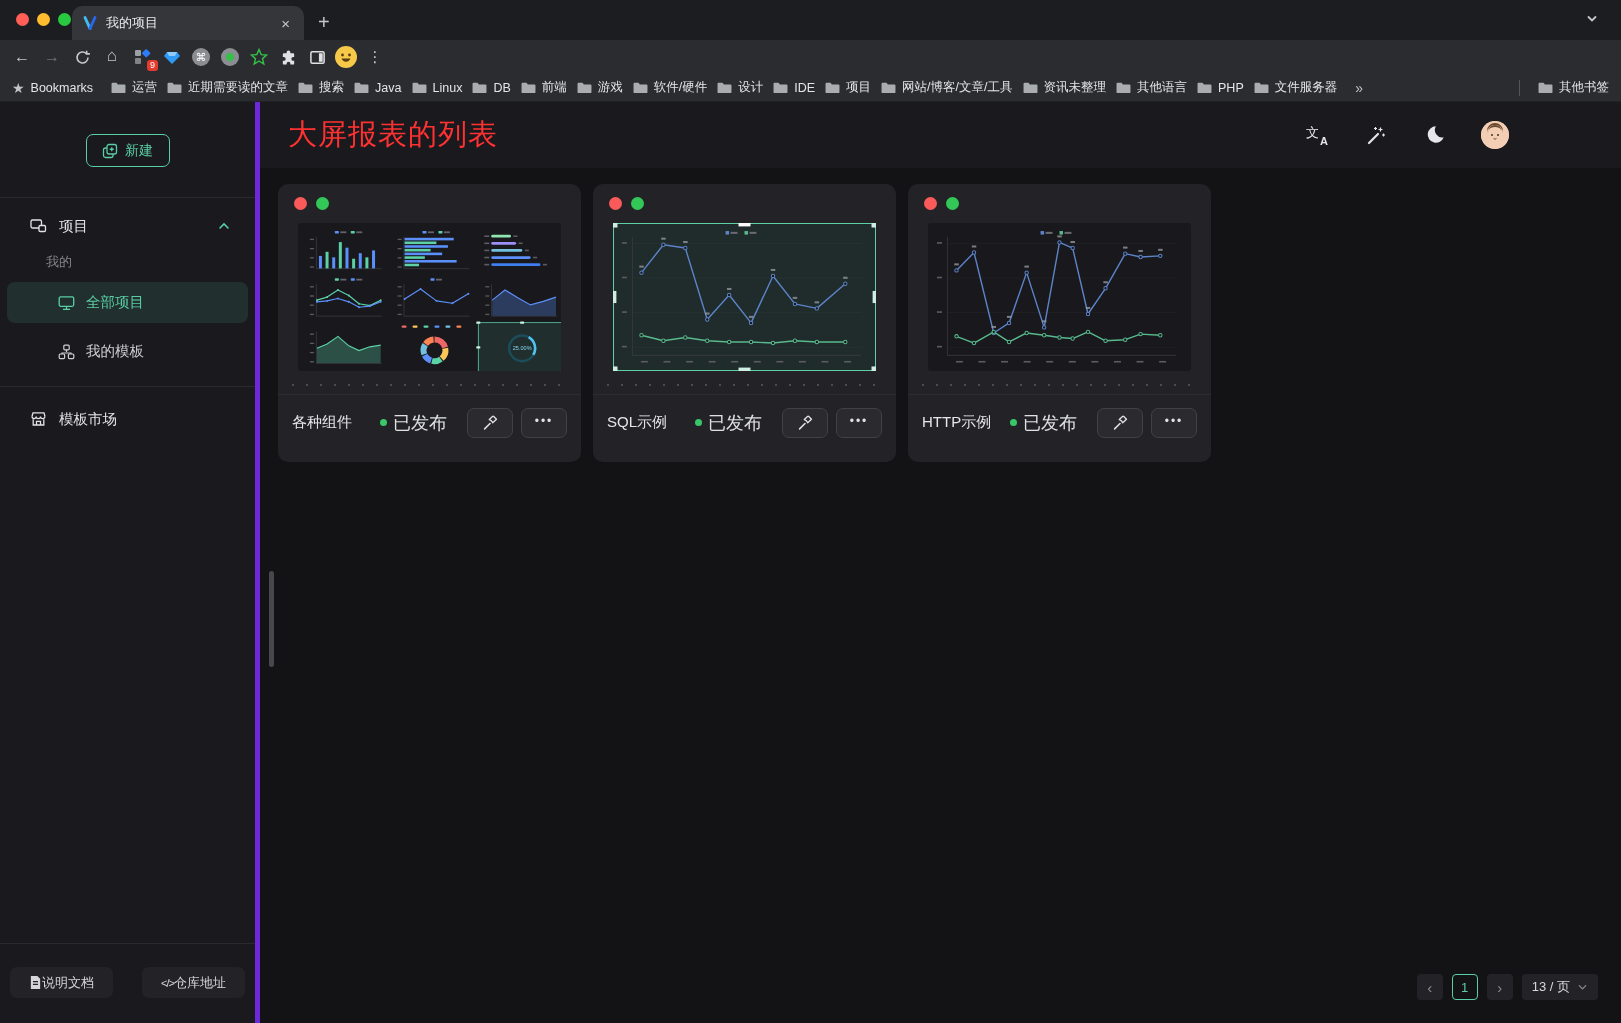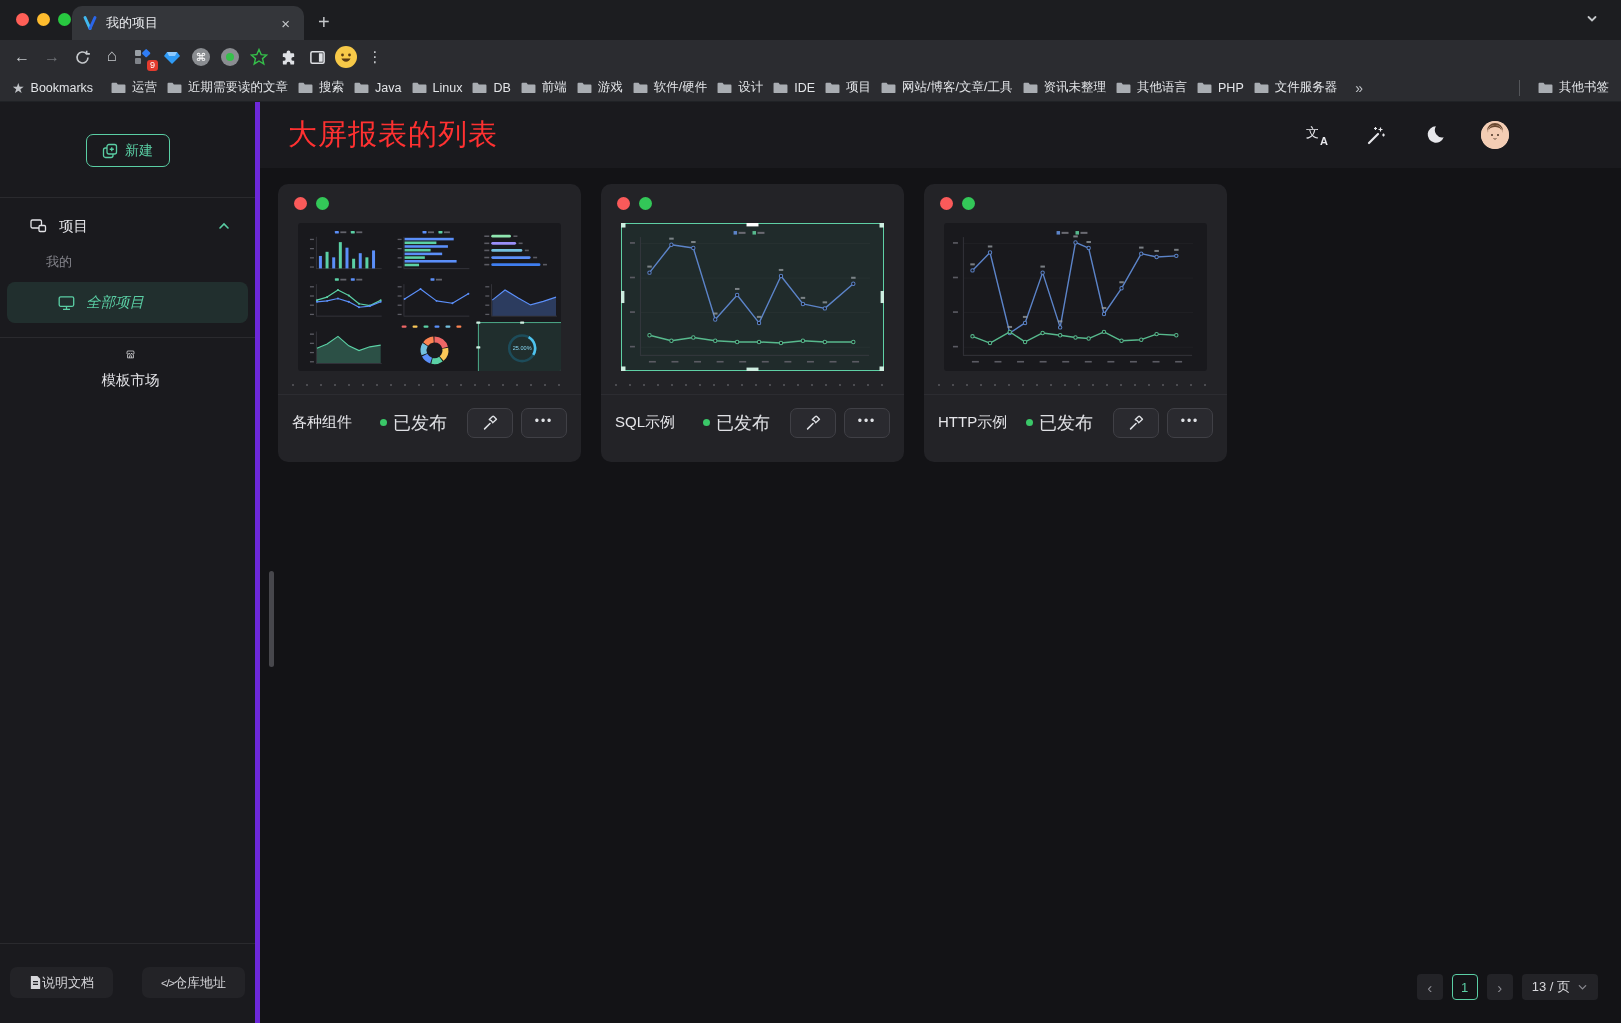--- a/index.html
+++ b/index.html
@@ -51,41 +51,41 @@
   .app{flex:1;display:flex;min-height:0;}
   .sidebar{width:260px;background:#1a1a1e;border-right:5px solid #6d28d9;position:relative;flex:0 0 auto;}
   .sbnew{display:flex;align-items:center;justify-content:center;gap:7px;width:84px;height:33px;
     margin:32px auto 0;border:1px solid #5ACEA4;border-radius:7px;color:#5ACEA4;font-size:14px;background:transparent;}
   .sbdiv{height:1px;background:#2a2a2e;margin-top:30px;}
   .sbgroup{display:flex;align-items:center;gap:12px;margin:10px 24px 0 30px;height:36px;color:#e3e3e7;font-size:14.5px;}
   .sbgroup .gsp{flex:1;}
   .sbsub{margin:6px 0 0 46px;height:24px;line-height:24px;color:#84848b;font-size:13px;}
   .sbitem{display:flex;align-items:center;gap:11px;height:41px;margin:8px 7px 0;border-radius:8px;
     padding-left:51px;color:#cfcfd5;font-size:14.5px;}
-  .sbitem.active{background:rgba(90,206,164,0.12);color:#5ACEA4;font-style:italic;}
-  .sbmarket{display:flex;align-items:center;gap:12px;height:40px;margin:12px 24px 0 30px;color:#e3e3e7;font-size:14.5px;flex-direction:column;}
+  .sbitem.active{background:rgba(90,206,164,0.12);color:#5ACEA4;}
+  .sbmarket{display:flex;align-items:center;gap:12px;height:40px;margin:12px 24px 0 30px;color:#e3e3e7;font-size:14.5px;}
   .sbdiv2{height:1px;background:#2a2a2e;margin-top:14px;}
   .sidefoot{position:absolute;left:0;right:0;bottom:0;border-top:1px solid #2a2a2e;
     padding:23px 10px 25px;display:flex;justify-content:space-between;}
   .sfbtn{display:flex;align-items:center;justify-content:center;width:103px;height:31px;
     background:#232327;border-radius:7px;color:#d6d6da;font-size:13px;border:none;}
 
   .main{flex:1;display:flex;flex-direction:column;position:relative;min-width:0;}
   .apphead{height:66px;background:#1a1a1e;display:flex;align-items:center;padding:0 112px 0 28px;flex:0 0 auto;}
   .htitle{color:#FF3131;font-size:29px;letter-spacing:1px;flex:1;}
   .hicons{display:flex;align-items:center;gap:33px;}
   .hicon{width:26px;height:26px;display:flex;align-items:center;justify-content:center;color:#e7e7eb;}
   .trans{position:relative;width:22px;height:22px;color:#e7e7eb;}
   .trans .zh{position:absolute;left:0;top:0;font-size:13px;}
   .trans .en{position:absolute;right:0;bottom:-1px;font-size:11px;font-weight:bold;}
   .avatar{width:28px;height:28px;border-radius:50%;background:#f6d7c3;overflow:hidden;}
 
   .content{flex:1;position:relative;background:#131316;}
   .vthumb{position:absolute;left:9px;top:403px;width:5px;height:96px;background:#47474c;border-radius:3px;}
-  .cards{display:flex;gap:20px;padding:16px 0 0 18px;}
+  .cards{display:flex;gap:12px;padding:16px 0 0 18px;}
   .card{width:303px;height:278px;background:#232327;border-radius:10px;padding-top:13px;flex:0 0 auto;}
   .cdots{display:flex;gap:9px;padding-left:16px;height:14px;}
   .cd{width:13px;height:13px;border-radius:50%;}
   .cd.red{background:#FA5A5A}.cd.grn{background:#33C758}
   .shot{height:148px;margin:12px 20px 0;background:#19191d;border-radius:3px;}
   .shot svg{width:100%;height:100%;display:block;}
   .dotted{height:2px;margin:13px 14px 0;
     background:repeating-linear-gradient(90deg,#4b4b50 0 2px,transparent 2px 14px);}
   .cfoot{display:flex;align-items:center;height:56px;margin-top:8px;border-top:1px solid #2c2c31;padding:0 14px;}
   .cname{flex:1;color:#e6e6ea;font-size:15px;}
@@ -348,20 +348,29 @@
             <polyline points="3,8 7,4 11,8" fill="none" stroke="#5ACEA4" stroke-width="1.6" stroke-linecap="round"></polyline>
           </svg>
       </div>
       <div class="sbsub">我的</div>
       <div class="sbitem active">
         <svg width="17" height="16" viewBox="0 0 17 16">
           <rect x="1.2" y="1.8" width="14.5" height="9.5" rx="1.5" fill="none" stroke="#5ACEA4" stroke-width="1.3"></rect>
           <path d="M8.5 11.5 v2.2 M5 14.3 h7" stroke="#5ACEA4" stroke-width="1.3"></path>
         </svg>
         <span>全部项目</span>
+      </div>
+      <div class="sbitem">
+        <svg width="17" height="16" viewBox="0 0 17 16">
+          <rect x="5.8" y="1.2" width="5.4" height="4.6" rx="1" fill="none" stroke="#cfcfd5" stroke-width="1.2"></rect>
+          <rect x="1.2" y="10" width="5.4" height="4.6" rx="1" fill="none" stroke="#cfcfd5" stroke-width="1.2"></rect>
+          <rect x="10.4" y="10" width="5.4" height="4.6" rx="1" fill="none" stroke="#cfcfd5" stroke-width="1.2"></rect>
+          <path d="M8.5 5.8 v2.2 M4 10 v-1 h9 v1" fill="none" stroke="#cfcfd5" stroke-width="1.2"></path>
+        </svg>
+        <span>我的模板</span>
       </div>
       <div class="sbdiv2"></div>
       <div class="sbmarket">
         <svg width="17" height="16" viewBox="0 0 17 16">
           <path d="M2 5.5 L3 1.8 h11 L15 5.5" fill="none" stroke="#e3e3e7" stroke-width="1.3"></path>
           <path d="M2 5.5 a2.1 2.1 0 0 0 4.2 0 a2.1 2.1 0 0 0 4.3 0 a2.1 2.1 0 0 0 4.3 0" fill="none" stroke="#e3e3e7" stroke-width="1.3"></path>
           <path d="M3.2 8.2 V14 h10.6 V8.2 M6.5 14 v-3.6 h4 V14" fill="none" stroke="#e3e3e7" stroke-width="1.3"></path>
         </svg>
         <span>模板市场</span>
       </div>

